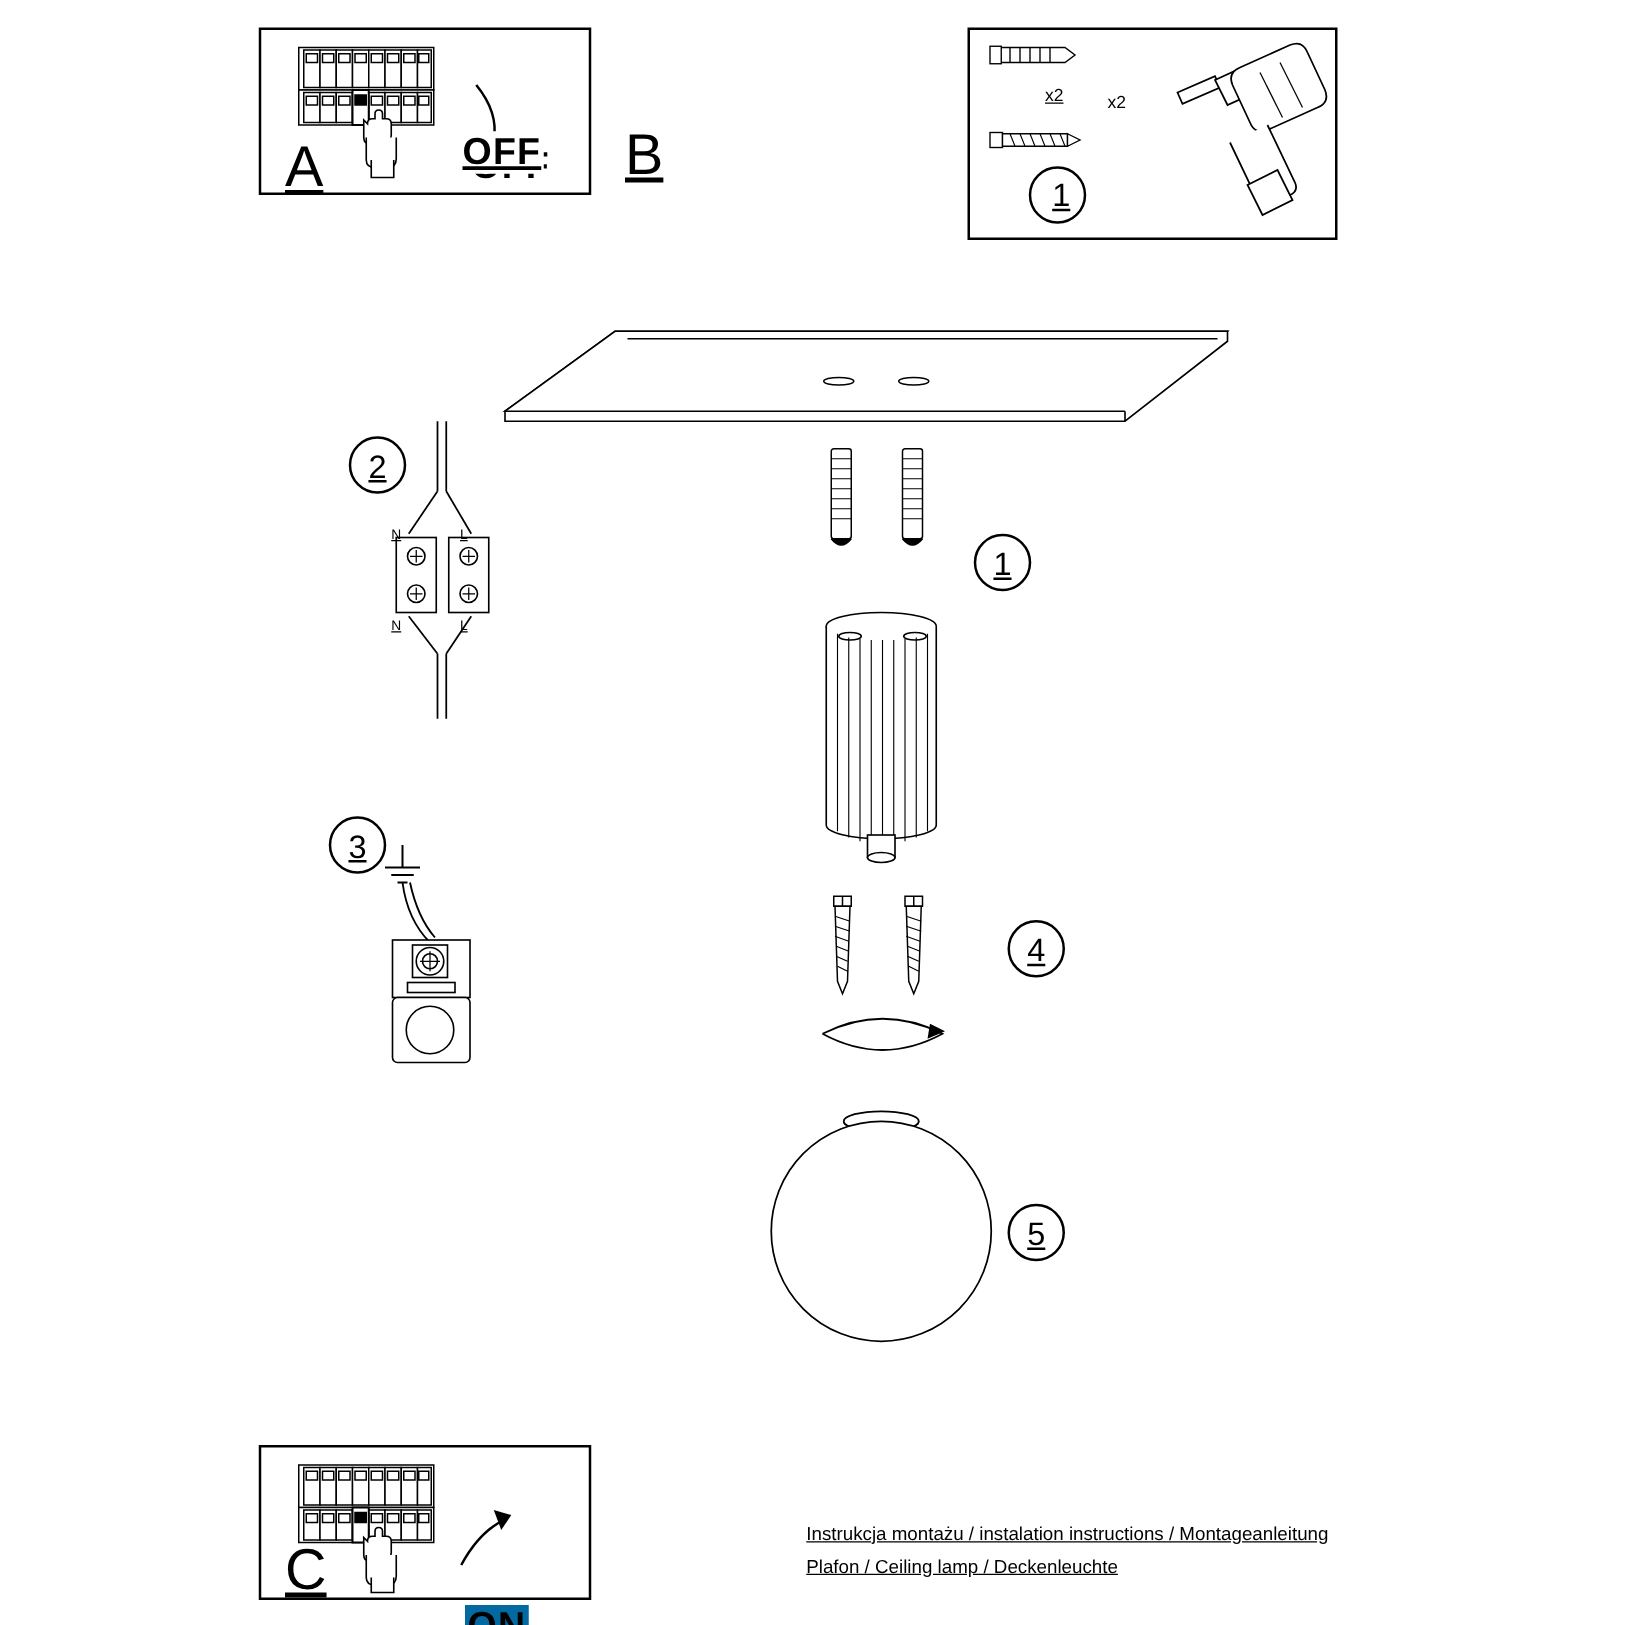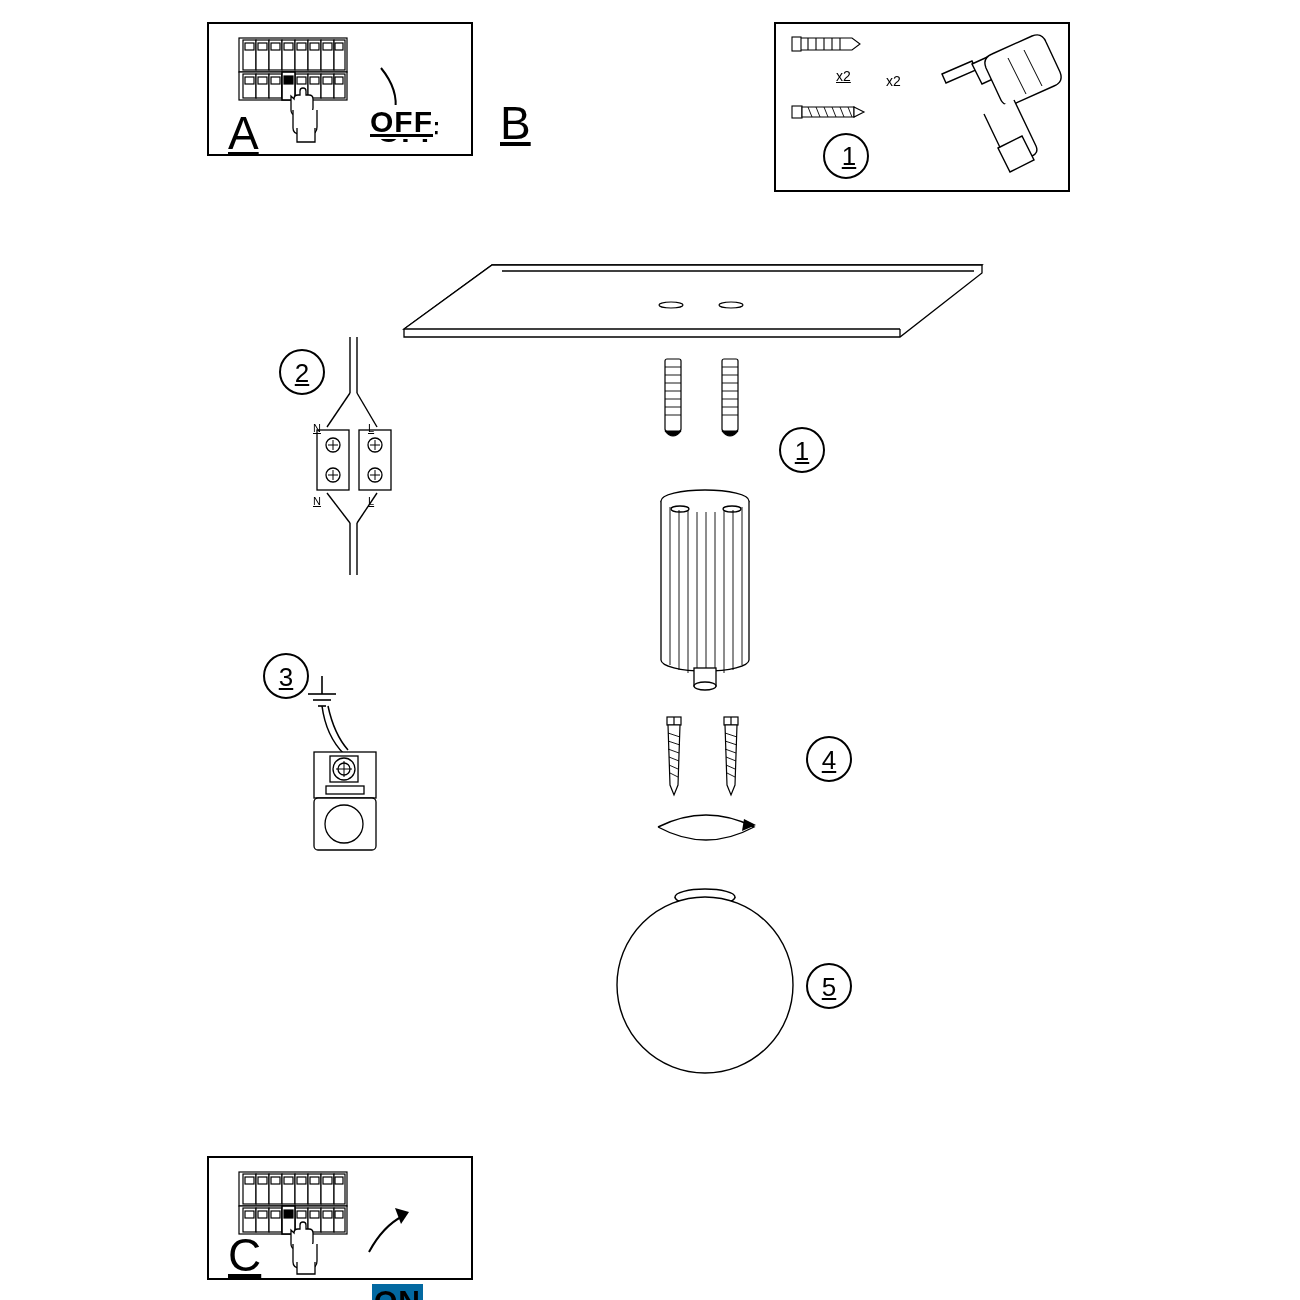--- a/index.html
+++ b/index.html
@@ -480,14 +480,18 @@
 
       <g stroke="#000" stroke-width="2" fill="none">
         <path d="M160 94 q14 -26 34 -36"></path>
       </g>
       <polygon points="186,50 200,54 192,66" fill="#000"></polygon>
     </svg>
   </div>
   <div class="abs big-letter" style="left:228px; top:1232px;">C</div>
   <div class="abs word-label" style="left:372px; top:1284px; background:#0369a1; padding:0 2px;">ON</div>
 
+  <div class="abs caption" style="left:645px; top:1215px;">
+    <div>Instrukcja montażu / instalation instructions / Montageanleitung</div>
+    <div>Plafon / Ceiling lamp / Deckenleuchte</div>
+  </div>
 
 </div>
 
 </body></html>

